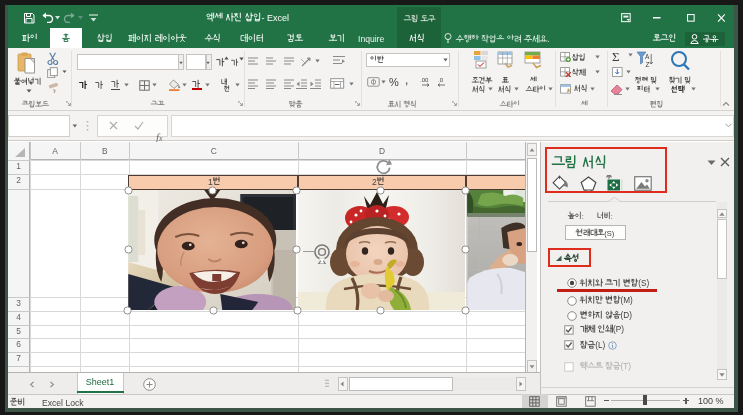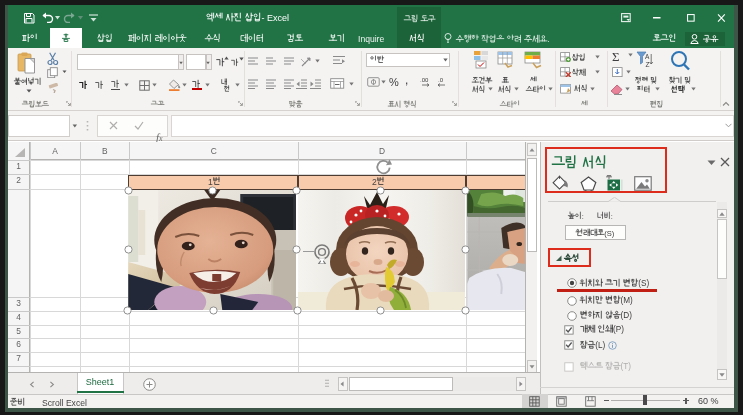--- a/index.html
+++ b/index.html
@@ -1142,21 +1142,21 @@
       <path d="M0.5,0.3L4,3L0.5,5.7z" fill="#8a8a8a"></path>
     </svg>
   </div>
 <div style="position:absolute;left:8px;top:393.5px;width:726px;height:14.5px;background:#f3f2f1;border-top:1px solid #c9c7c5"></div>
 <div style="position:absolute;left:9.5px;top:397.2px;width:15px;height:11px">
     <svg width="15.3" height="10.7" viewBox="0 0 15.3 10.7" style="display:block;overflow:visible">
       <path d="M2.0,1.4L5.5,1.4M3.8,1.4L2.2,3.5M3.8,1.4L5.4,3.5M0.5,4.2L7.1,4.2M3.8,4.2L3.8,5.6M2.0,6.2L2.0,8.2L5.8,8.2" stroke="#444" stroke-width="0.86" fill="none" stroke-linecap="square"></path>
       <path d="M8.6,2.2L8.6,7.0L11.2,7.0L11.2,2.2M8.6,4.5L11.2,4.5M13.7,1.3L13.7,8.2" stroke="#444" stroke-width="0.86" fill="none" stroke-linecap="square"></path>
     </svg>
   </div>
-<div style="position:absolute;left:42px;top:397.5px;font-size:8.6px;color:#444;font-family:'Liberation Sans'">Scroll Excel</div>
+<div style="position:absolute;left:42px;top:397.5px;font-size:8.6px;color:#444;font-family:'Liberation Sans'">Excel Lock</div>
 <div style="position:absolute;left:521.5px;top:393.5px;width:26.5px;height:14.5px;background:#d5d3d1"></div>
 <div style="position:absolute;left:528.5px;top:395.5px;width:11px;height:11px">
     <svg width="11" height="11" viewBox="0 0 11 11" style="display:block">
       <rect x="0.7" y="0.7" width="9.5" height="9.5" stroke="#5a5a5a" stroke-width="0.9" fill="none"></rect>
       <path d="M0.7,3.8h9.5M0.7,6.9h9.5M3.8,0.7v9.5M6.9,0.7v9.5" stroke="#5a5a5a" stroke-width="0.9"></path>
     </svg>
   </div>
 <div style="position:absolute;left:556.0px;top:395.5px;width:11px;height:11px">
     <svg width="11" height="11" viewBox="0 0 11 11" style="display:block">
       <rect x="0.7" y="0.7" width="9.5" height="9.5" stroke="#6a6a6a" stroke-width="0.9" fill="none"></rect>
@@ -1168,21 +1168,21 @@
     <svg width="11" height="11" viewBox="0 0 11 11" style="display:block">
       <rect x="0.7" y="0.7" width="9.5" height="9.5" stroke="#6a6a6a" stroke-width="0.9" fill="none"></rect>
       <path d="M3.5,0.7v4M7,0.7v4M2,4.7h7" stroke="#6a6a6a" stroke-width="0.8"></path>
     </svg>
   </div>
 <div style="position:absolute;left:603.5px;top:399.6px;width:5.5px;height:1.8px;background:#5a5a5a"></div>
 <div style="position:absolute;left:611px;top:400px;width:69px;height:1px;background:#b0aeac"></div>
 <div style="position:absolute;left:642.7px;top:394.7px;width:4.5px;height:10.6px;background:#4a4a4a"></div>
 <div style="position:absolute;left:682.7px;top:399.6px;width:6px;height:1.8px;background:#5a5a5a"></div>
 <div style="position:absolute;left:684.8px;top:397.5px;width:1.8px;height:6px;background:#5a5a5a"></div>
-<div style="position:absolute;left:698px;top:395.8px;font-size:9px;color:#3f3f3f;font-family:'Liberation Sans'">60 %</div>
+<div style="position:absolute;left:698px;top:395.8px;font-size:9px;color:#3f3f3f;font-family:'Liberation Sans'">100 %</div>
 <div style="position:absolute;left:540px;top:141.5px;width:194px;height:252px;background:#f2f0ef"></div>
 <div style="position:absolute;left:539.5px;top:141.5px;width:1px;height:252px;background:#c2c0be"></div>
 <div style="position:absolute;left:551.5px;top:154.0px;width:55px;height:18px">
     <svg width="55.5" height="17.9" viewBox="0 0 55.5 17.9" style="display:block;overflow:visible">
       <path d="M3.1,2.9L9.2,2.9L9.2,7.2M0.5,10.3L12.2,10.3" stroke="#217346" stroke-width="1.45" fill="none" stroke-linecap="square"></path>
       <path d="M14.4,2.9L18.4,2.9L18.4,5.2L14.4,5.2L14.4,7.7L18.7,7.7M22.7,1.9L22.7,9.0M16.1,10.4L22.0,10.4L22.0,13.6L16.1,13.6L16.1,10.4" stroke="#217346" stroke-width="1.45" fill="none" stroke-linecap="square"></path>
       <text x="25.7" y="14.4" font-size="13.8" font-family="Liberation Sans" font-weight="normal" fill="#217346"> </text>
       <path d="M33.6,4.0L31.5,12.1M33.6,4.0L35.9,12.1M40.1,2.2L40.1,13.8M37.7,7.4L40.1,7.4" stroke="#217346" stroke-width="1.45" fill="none" stroke-linecap="square"></path>
       <path d="M46.2,2.9L44.3,7.8M46.2,2.9L48.2,7.8M52.5,1.9L52.5,9.0M45.3,10.4L52.0,10.4L52.0,13.8" stroke="#217346" stroke-width="1.45" fill="none" stroke-linecap="square"></path>
     </svg>

